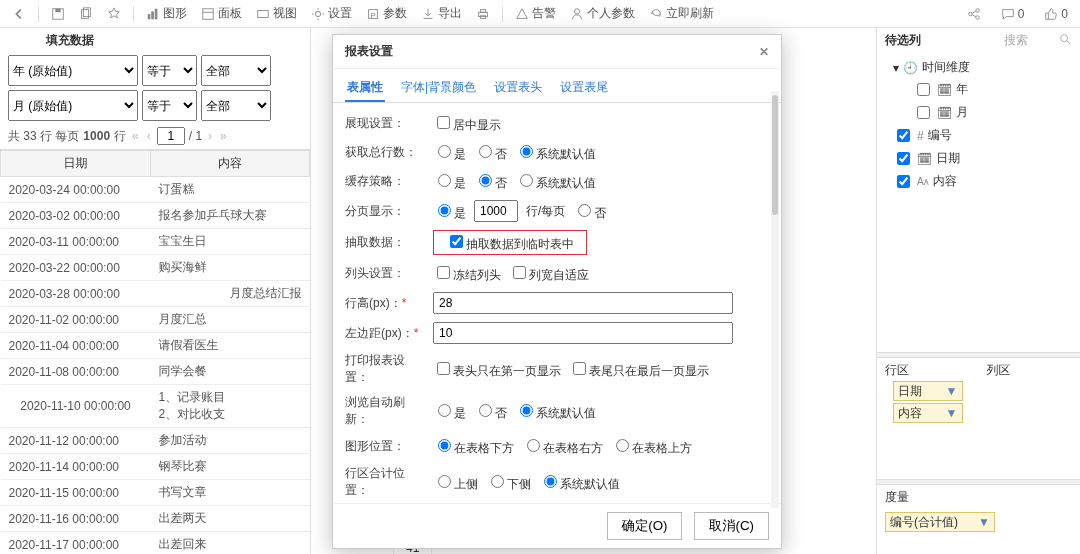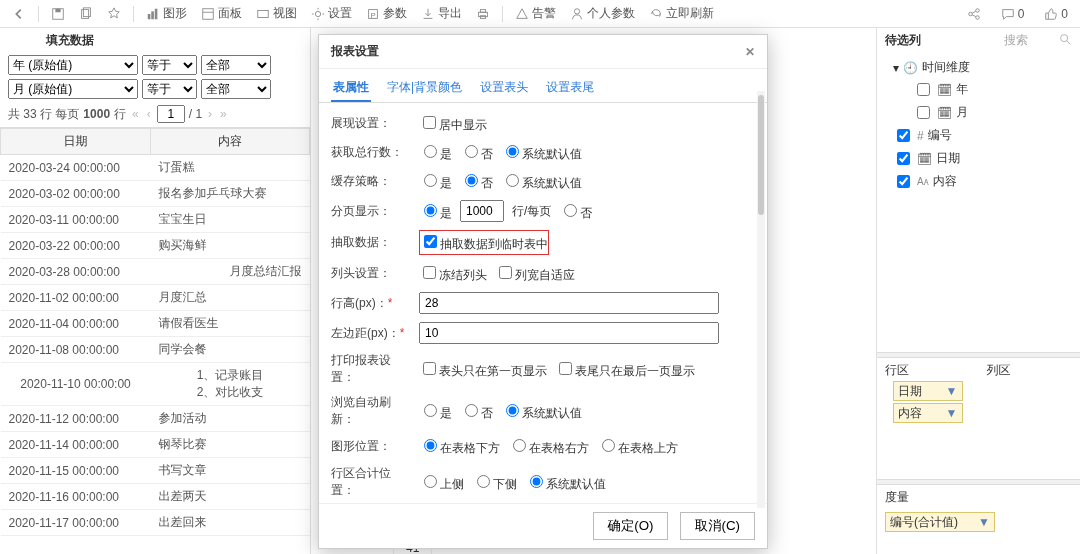--- a/index.html
+++ b/index.html
@@ -14,21 +14,21 @@
 
 
 .layout { display:flex; height:calc(554px - 28px); }
 .left { width:311px; border-right:1px solid #e0e0e0; display:flex; flex-direction:column; }
 .center { flex:1; }
 .right { width:204px; border-left:1px solid #e0e0e0; display:flex; flex-direction:column; }
 
 
 .section-hd { font-weight:bold; padding:4px 8px;margin-left:38px; }
 .filter-row { display:flex; gap:4px; padding:2px 8px; align-items:center; }
-.filter-row select { font-size:12px; height:20px; }
+.filter-row select { font-size:12px; height:31px; }
 .pager { display:flex; align-items:center; gap:4px; padding:4px 8px; color:#555; }
 .pager input { width:28px; text-align:center; height:18px; font-size:12px; }
 .pg-btn { color:#bbb; cursor:pointer; padding:0 2px; }
 
 
 .tbl { flex:1; overflow:auto; border-top:1px solid #ddd; }
 .tbl table { width:100%; border-collapse:collapse; }
 .tbl th { background:#f5f5f5; border:1px solid #ddd; padding:4px; font-weight:normal; }
 .tbl td { border-bottom:1px solid #eee; padding:4px 8px; color:#555; }
 
@@ -36,31 +36,31 @@
 .center .tbl2 td { border:1px solid #eee; padding:4px 12px; text-align:center; }
 
 
 .right .rhd { display:flex; padding:4px 8px; gap:30px; }
 .right .tree { padding:4px 16px; }
 .tree-row { display:flex; align-items:center; gap:4px; padding:2px 0; }
 .field-drop { margin:2px 8px; height:20px; background:#fdf6d9; border:1px solid #d9c86a; display:flex; align-items:center; padding:0 4px; justify-content:space-between; }
 .field-drop .caret { color:#5a7fb5; }
 
 
-.modal { position:absolute; left:318px; top:34px; width:450px; background:#fff; border:1px solid #ccc; box-shadow:0 4px 20px rgba(0,0,0,.25); }
+.modal { position:absolute; left:332px; top:34px; width:450px; background:#fff; border:1px solid #ccc; box-shadow:0 4px 20px rgba(0,0,0,.25); }
 .modal-hd { padding:8px 12px; font-weight:bold; display:flex; align-items:center; justify-content:space-between; border-bottom:1px solid #eee; }
 .modal-tabs { display:flex; gap:14px; padding:6px 12px 0; border-bottom:1px solid #ddd; }
 .modal-tabs .tab { color:#2f7bd9; padding:4px 2px; cursor:pointer; }
 .modal-tabs .tab.active { border-bottom:2px solid #2f7bd9; font-weight:bold; }
 .modal-body { max-height:400px; overflow:auto; padding:6px 12px; }
 .frow { display:flex; align-items:center; padding:4px 0; gap:8px; }
 .flabel { width:80px; color:#444; }
 .flabel .req { color:#d33; }
 .modal input[type=text] { height:22px; font-size:12px; padding:0 4px; }
-.highlight { border:1px solid #d33; padding:1px 0; }
+.highlight { border:1px solid #d33; padding:1px 12px; }
 .modal-ft { border-top:1px solid #eee; padding:8px 12px; text-align:right; }
 .modal-ft button { padding:4px 14px; margin-left:8px; background:#fff; border:1px solid #bbb; cursor:pointer; }
 .sbar { position:absolute; right:2px; top:56px; bottom:40px; width:8px; background:#f3f3f3; }
 .sbar .thumb { position:absolute; left:1px; width:6px; top:4px; height:120px; background:#c9c9c9; border-radius:3px; }
 
 
 .right .splitter { height:6px; background:#f1f1f1; border-top:1px solid #ddd; border-bottom:1px solid #ddd; }
 
 
 svg { display:block; }
@@ -247,21 +247,21 @@
             <tr>
               <td style="white-space: pre-line;">2020-11-04 00:00:00</td>
               <td style="white-space: pre-line;">请假看医生</td>
             </tr>
             <tr>
               <td style="white-space: pre-line;">2020-11-08 00:00:00</td>
               <td style="white-space: pre-line;">同学会餐</td>
             </tr>
             <tr>
               <td style="white-space: pre-line; text-align: center;">2020-11-10 00:00:00</td>
-              <td style="white-space: pre-line; text-align: center;">1、记录账目
+              <td style="white-space: pre-line;">1、记录账目
 2、对比收支</td>
             </tr>
             <tr>
               <td style="white-space: pre-line;">2020-11-12 00:00:00</td>
               <td style="white-space: pre-line;">参加活动</td>
             </tr>
             <tr>
               <td style="white-space: pre-line;">2020-11-14 00:00:00</td>
               <td style="white-space: pre-line;">钢琴比赛</td>
             </tr>

